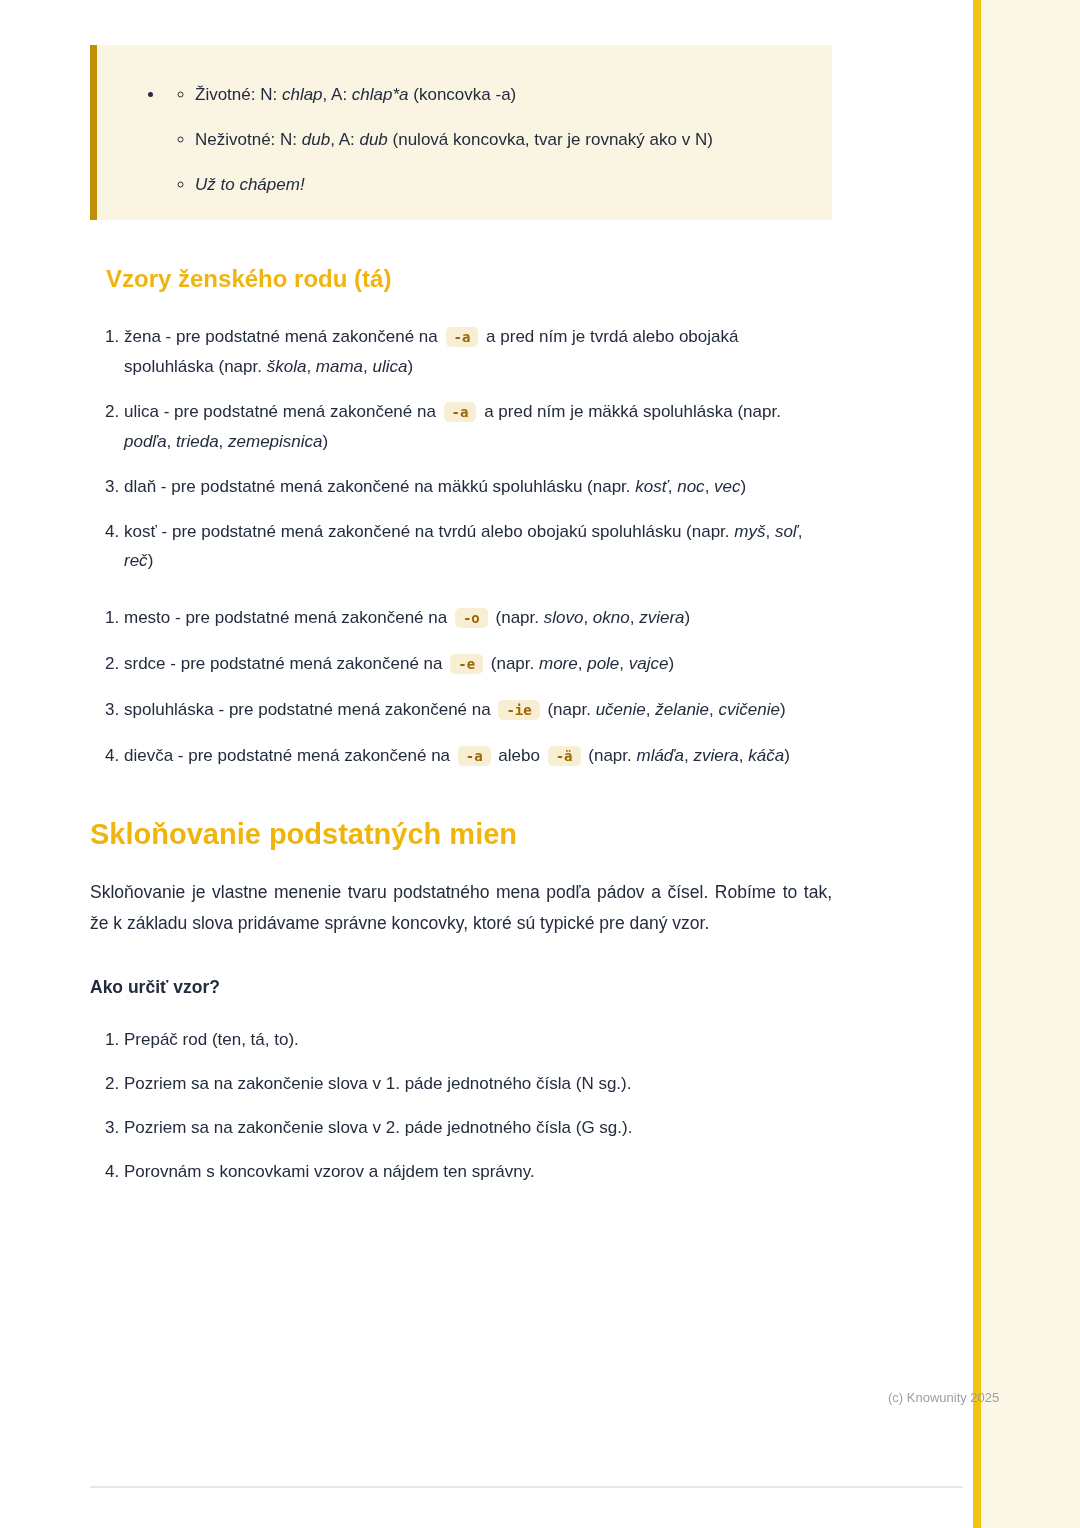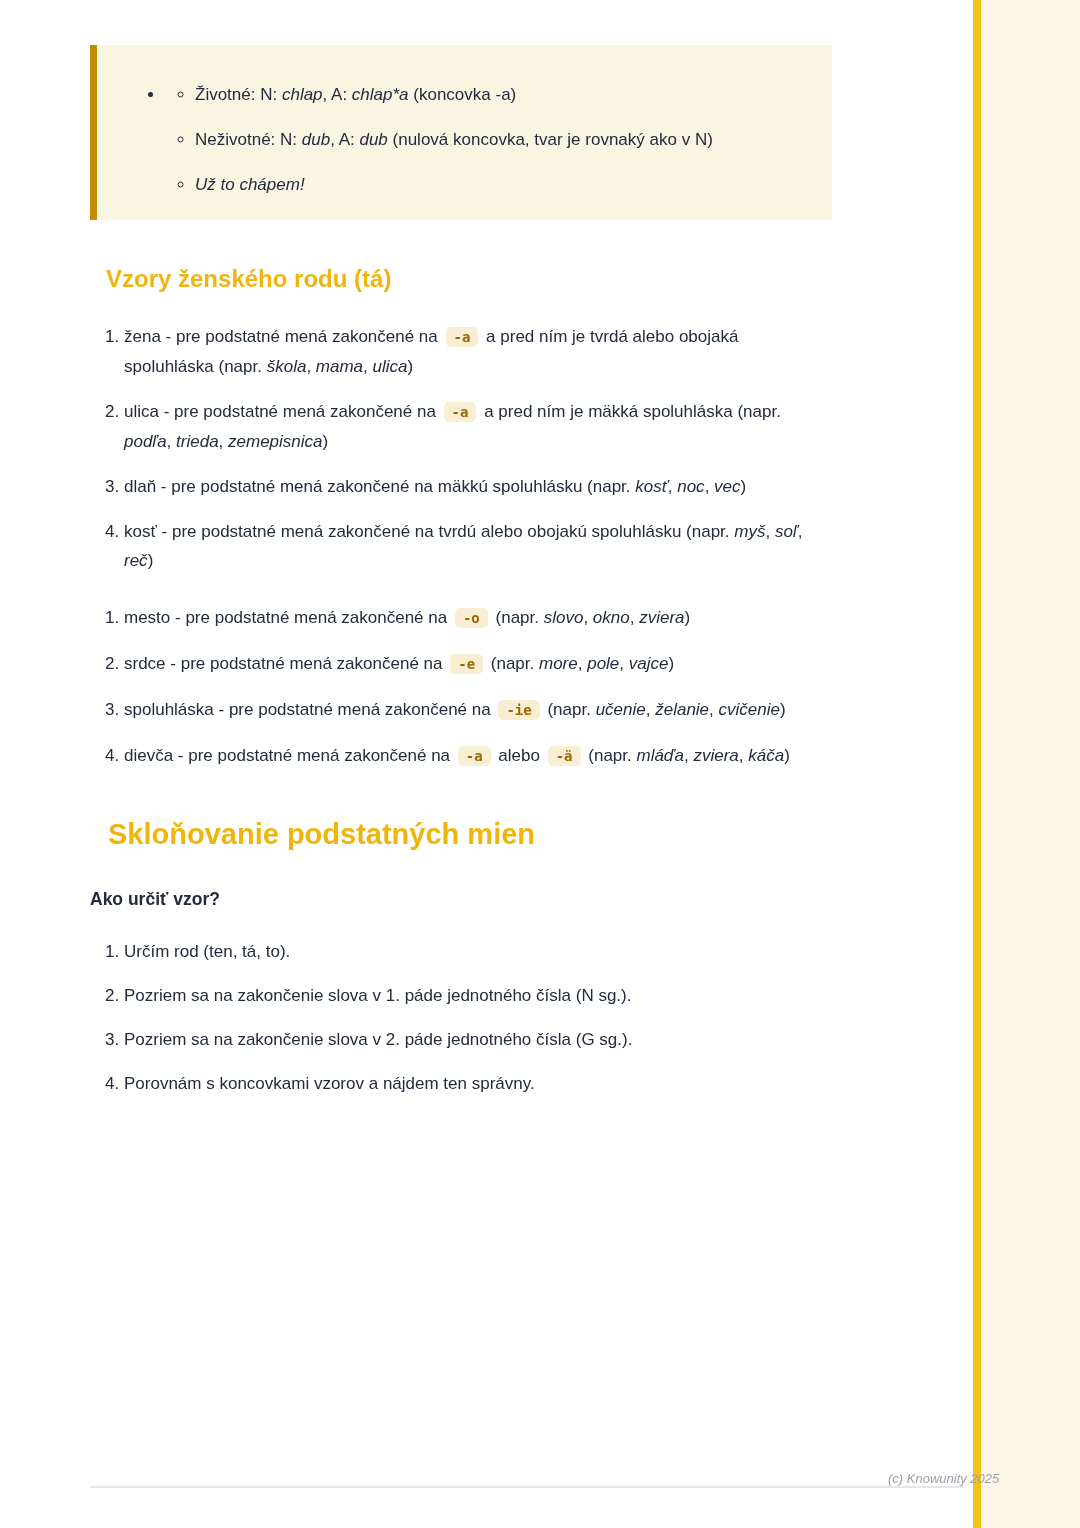--- a/index.html
+++ b/index.html
@@ -27,21 +27,21 @@
 
   .callout{background:var(--callout_bg);border-left:7px solid var(--callout_border);padding:22px 30px 22px 28px;}
   .callout ul{margin:0;padding-left:40px;list-style:disc;}
   .callout ul ul{padding-left:30px;list-style:circle;margin-top:14px;}
   .callout li{font-size:17px;line-height:27px;color:var(--text);}
   .callout ul ul li{margin-bottom:18px;}
   .callout ul ul li:last-child{margin-bottom:0;margin-top:16px;}
   .callout li::marker{color:var(--text);}
 
   .h2{color:var(--accent);font-size:24px;line-height:30px;font-weight:700;margin:44px 16px 0;}
-  .h1{color:var(--accent);font-size:29px;line-height:34px;font-weight:700;margin:46px 18px 0;}
+  .h1{color:var(--accent);font-size:29px;line-height:34px;font-weight:700;margin:46px 0 0;}
 
   ol.vlist{margin:28px 0 0;padding-left:34px;}
   ol.vlist li{font-size:17px;line-height:29px;margin-bottom:16px;color:var(--text);}
   ol.vlist li:last-child{margin-bottom:0;}
 
   ol.steps{margin:28px 0 0;padding-left:34px;}
   ol.steps li{font-size:17px;line-height:26px;margin-bottom:18px;color:var(--text);}
   ol.steps li:last-child{margin-bottom:0;}
 
   li::marker{color:var(--text);}
@@ -52,21 +52,21 @@
     color:var(--chip_text);background:var(--chip_bg);
     padding:2px 8px;border-radius:5px;margin:0 3px;white-space:nowrap;
   }
   em{font-style:italic;}
   strong{font-weight:400;}
 
   .para{font-size:17.5px;line-height:31px;text-align:justify;margin:26px 0 0;color:var(--text);}
   .sub{font-size:17.5px;line-height:24px;font-weight:700;margin:36px 0 12px;color:var(--text);}
 
   .divider{position:absolute;left:90px;top:1486px;width:873px;height:2px;background:var(--divider);z-index:2;}
-  .copyright{position:absolute;top:1471px;left:888px;font-size:13px;color:var(--muted);z-index:3;font-style:italic;}
+  .copyright{position:absolute;top:1390px;left:888px;font-size:13px;color:var(--muted);z-index:3;}
 </style>
 </head>
 <body>
 
 <div class="band"></div>
 <div class="stripe"></div>
 
 <div class="content">
 
   <div class="callout">
@@ -91,25 +91,26 @@
 
   <ol class="vlist">
     <li><strong>mesto</strong><span> - pre podstatné mená zakončené na </span><code class="chip">-o</code><span> (napr. </span><em>slovo</em><span>, </span><em>okno</em><span>, </span><em>zviera</em><span>)</span></li>
     <li><strong>srdce</strong><span> - pre podstatné mená zakončené na </span><code class="chip">-e</code><span> (napr. </span><em>more</em><span>, </span><em>pole</em><span>, </span><em>vajce</em><span>)</span></li>
     <li><strong>spoluhláska</strong><span> - pre podstatné mená zakončené na </span><code class="chip">-ie</code><span> (napr. </span><em>učenie</em><span>, </span><em>želanie</em><span>, </span><em>cvičenie</em><span>)</span></li>
     <li><strong>dievča</strong><span> - pre podstatné mená zakončené na </span><code class="chip">-a</code><span> alebo </span><code class="chip">-ä</code><span> (napr. </span><em>mláďa</em><span>, </span><em>zviera</em><span>, </span><em>káča</em><span>)</span></li>
   </ol>
 
   <h1 class="h1">Skloňovanie podstatných mien</h1>
 
+  <p class="para">Skloňovanie je vlastne menenie tvaru podstatného mena podľa pádov a čísel. Robíme to tak, že k základu slova pridávame správne koncovky, ktoré sú typické pre daný vzor.</p>
 
   <p class="sub">Ako určiť vzor?</p>
 
   <ol class="steps">
-    <li>Určím rod (ten, tá, to).</li>
+    <li>Prepáč rod (ten, tá, to).</li>
     <li>Pozriem sa na zakončenie slova v 1. páde jednotného čísla (N sg.).</li>
     <li>Pozriem sa na zakončenie slova v 2. páde jednotného čísla (G sg.).</li>
     <li>Porovnám s koncovkami vzorov a nájdem ten správny.</li>
   </ol>
 
 </div>
 
 <div class="divider"></div>
 <div class="copyright">(c) Knowunity 2025</div>
 

